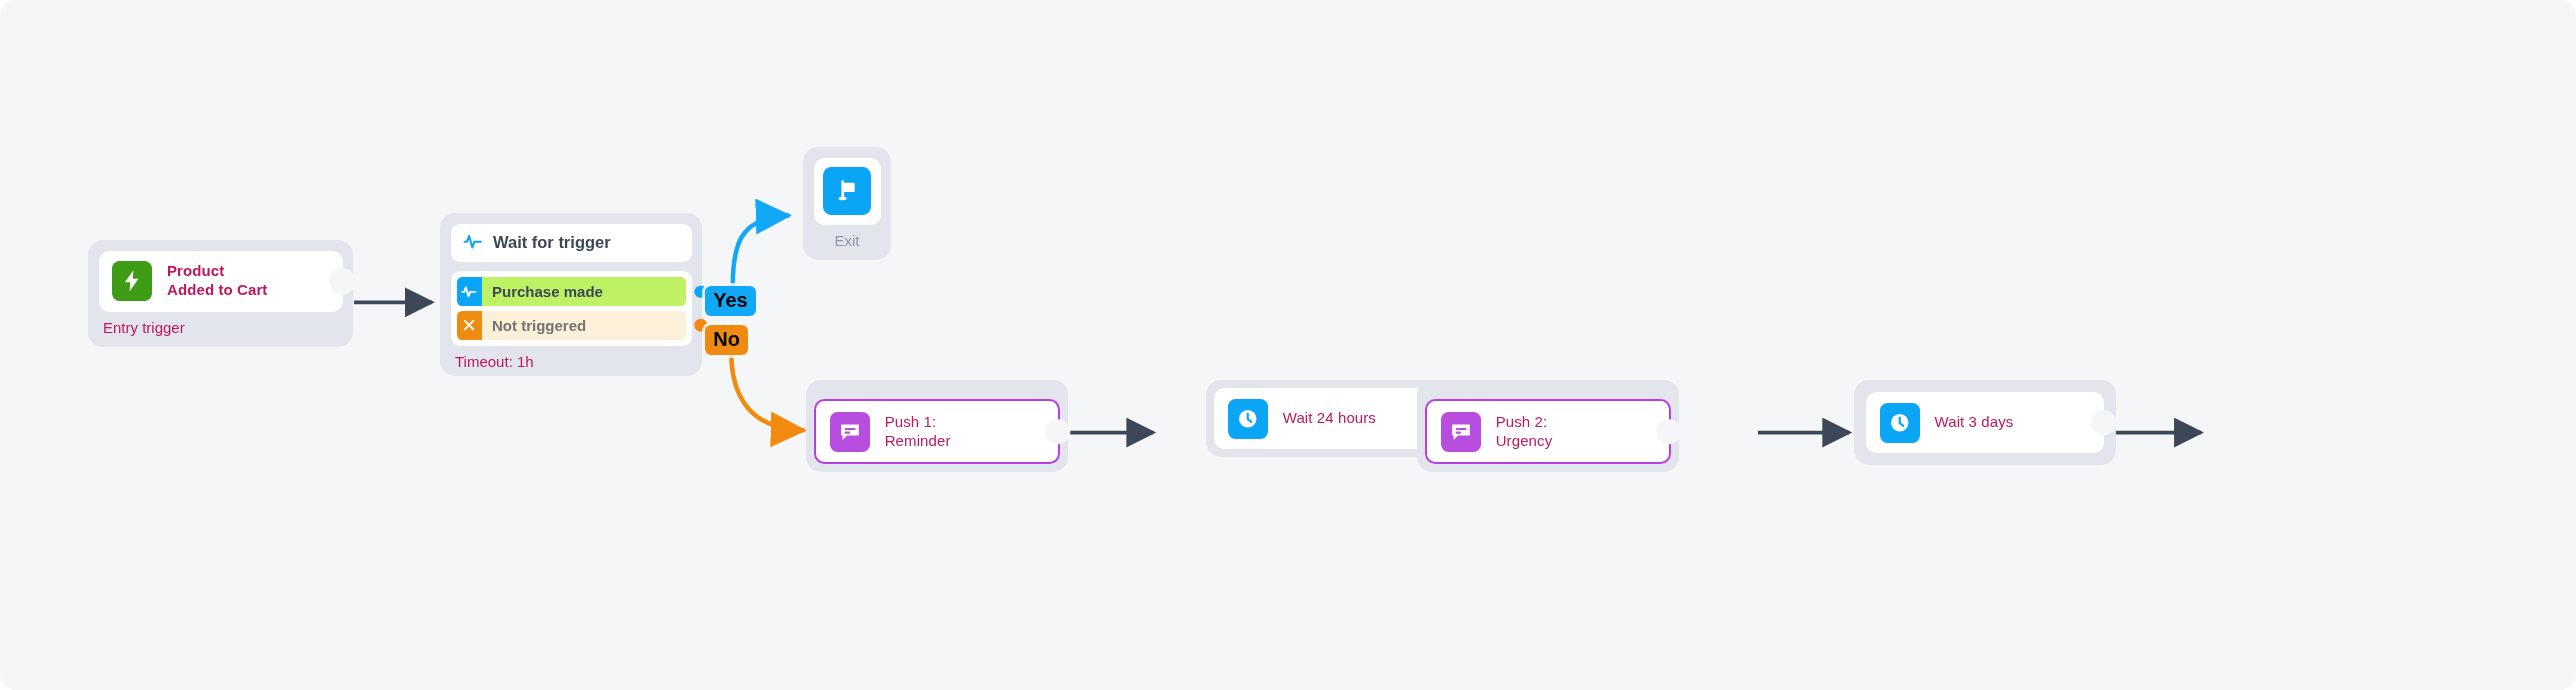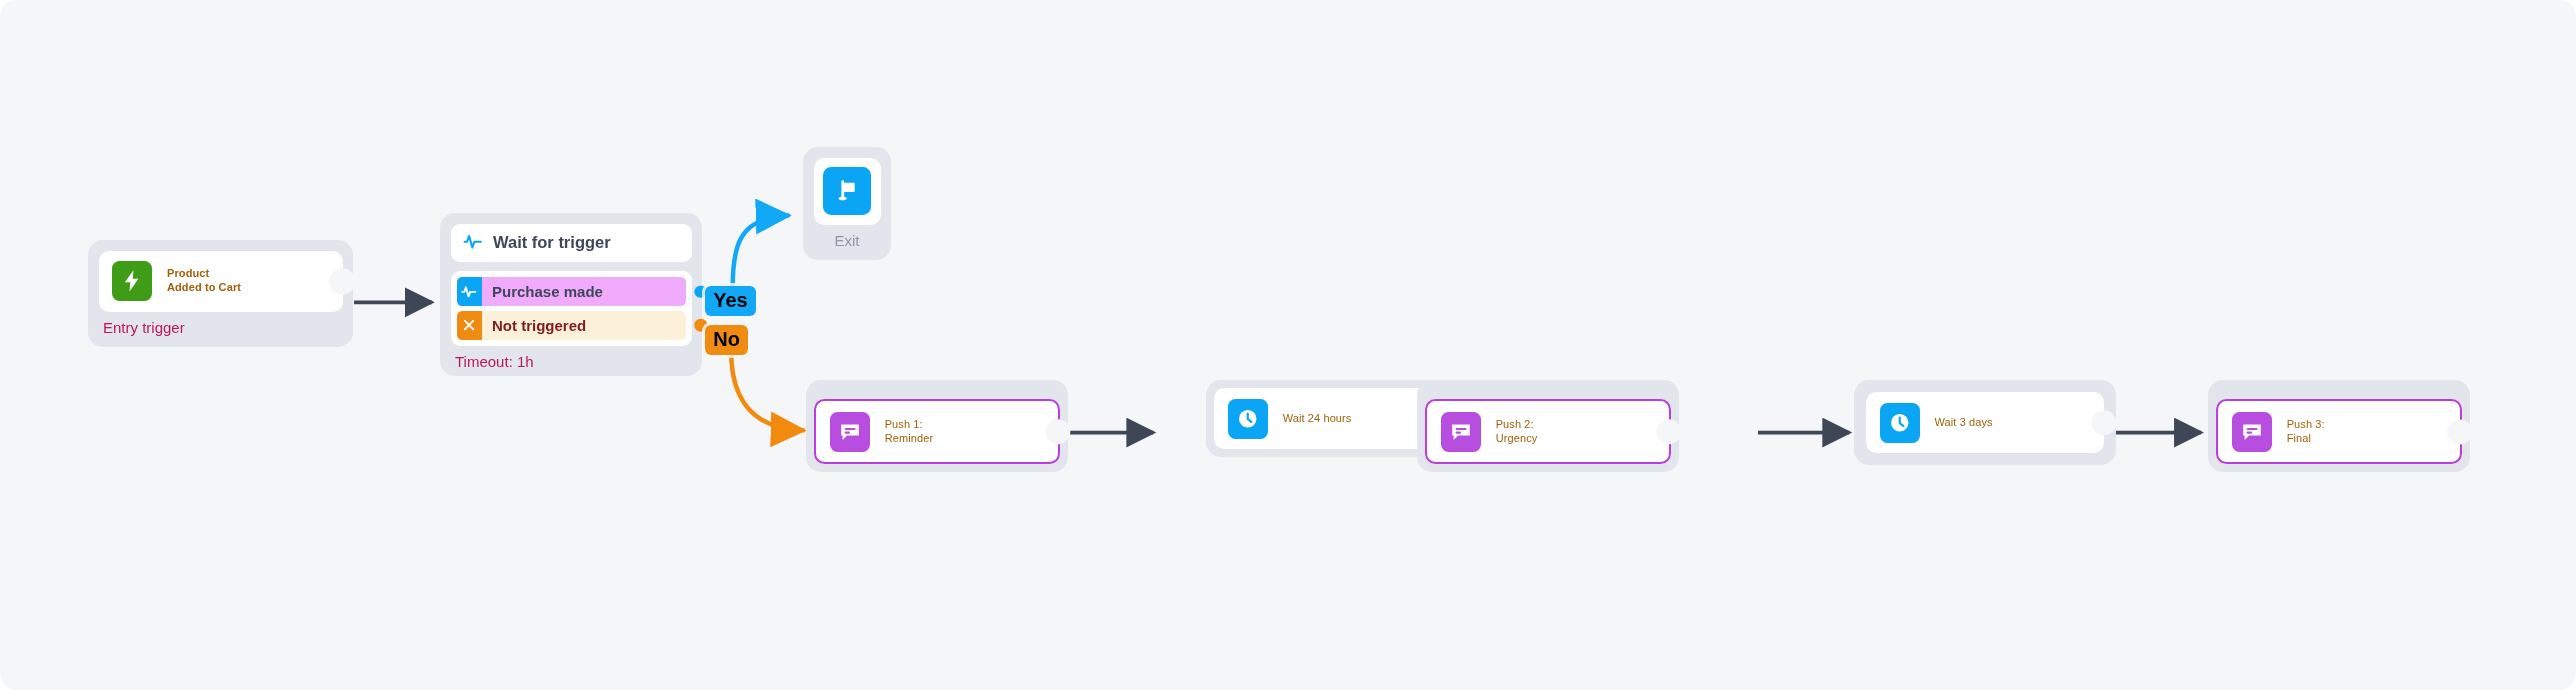--- a/index.html
+++ b/index.html
@@ -56,22 +56,22 @@
     border-radius: 7.5px;
     flex: 0 0 auto;
     display: flex; align-items: center; justify-content: center;
   }
   .tile.green  { background: #3f9c16; }
   .tile.blue   { background: #0aa6f5; }
   .tile.purple { background: #b84ee0; }
   .tile svg { display: block; }
 
   .label {
-    color: #a16207;
-    font-size: 11px;
+    color: #be185d;
+    font-size: 15px;
     line-height: 1.25;
     font-weight: 600;
     white-space: pre-line;
     letter-spacing: 0.1px;
   }
   .label.thin { font-weight: 400; }
 
   .group-caption {
     color: #be185d;
     font-size: 15px;
@@ -128,26 +128,26 @@
     position: relative;
     height: 28.5px;
   }
   .branch .sq {
     width: 25px; height: 28.5px;
     border-radius: 5.2px 0 0 5.2px;
     display: flex; align-items: center; justify-content: center;
     flex: 0 0 auto;
   }
   .branch .btx { font-size: 15px; font-weight: 600; white-space: nowrap; }
-  .branch.yes { background: #f0abfc; }
+  .branch.yes { background: #bef264; }
   .branch.yes .sq { background: #0aa6f5; }
   .branch.yes .btx { color: #3e4758; }
   .branch.no { background: #fdf0d9; }
   .branch.no .sq { background: #ef8b10; }
-  .branch.no .btx { color: #7f1d1d; }
+  .branch.no .btx { color: #737373; }
 
   .branch-port {
     position: absolute;
     width: 12.7px; height: 12.7px;
     border-radius: 50%;
     transform: translate(50%, -50%);
   }
   .branch-port.blue   { background: #0aa6f5; }
   .branch-port.orange { background: #f28a0f; }
 
@@ -339,29 +339,15 @@
         <svg width="25.5" height="25.5" viewBox="0 0 24 24">
             <circle cx="12" cy="12" r="8.2" fill="#fff"></circle>
             <path d="M12 7.2v5.1l3.3 2.6" stroke="#0aa6f5" stroke-width="2.1" fill="none" stroke-linecap="round" stroke-linejoin="round"></path>
           </svg>
       </span>
       <span class="label thin">Wait 3 days</span>
       <span class="port notch"></span>
     </div>
   </div>
 
-  <div class="group" style="left:2208px; top:380px; width:262px; padding:8.2px;">
-    <div class="card accent-purple">
-      <span class="tile purple">
-        <svg width="24" height="24" viewBox="0 0 24 24">
-            <path d="M3.2 4.4h17.6v11.2H9.1L4.6 20v-4.4H3.2z" fill="#fff"></path>
-            <rect x="6.6" y="8" width="11" height="2.1" rx="1.05" fill="#b84ee0"></rect>
-            <rect x="6.6" y="11.6" width="5.4" height="2.1" rx="1.05" fill="#b84ee0"></rect>
-          </svg>
-      </span>
-      <span class="label thin">Push 3:
-Final</span>
-      <span class="port notch hollow"></span>
-    </div>
-  </div>
 
 </div>
 
 
 </body></html>

